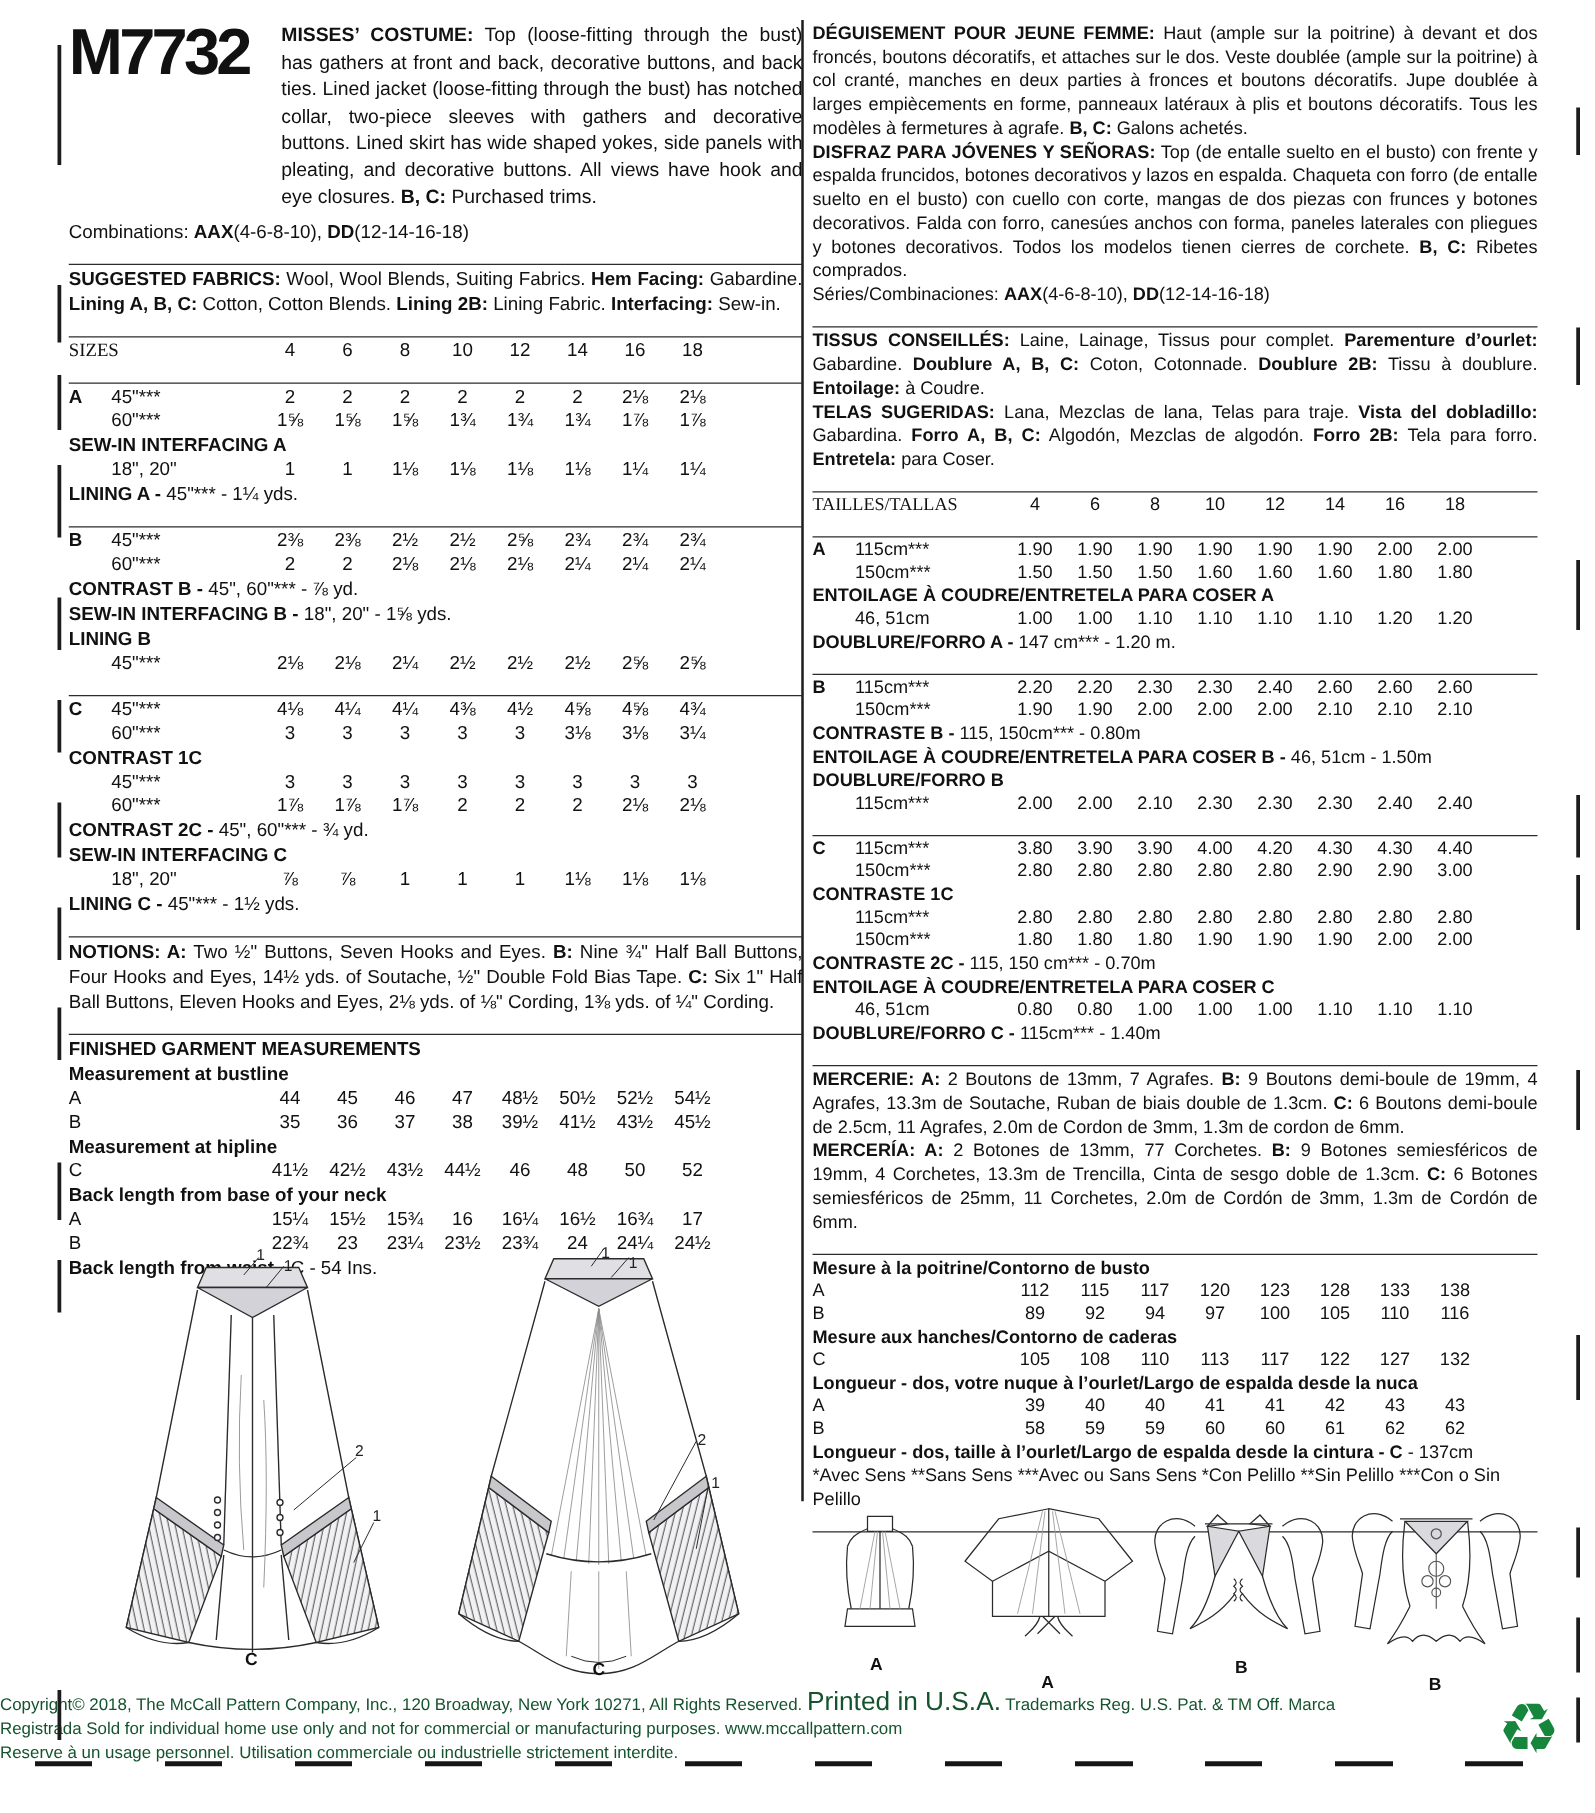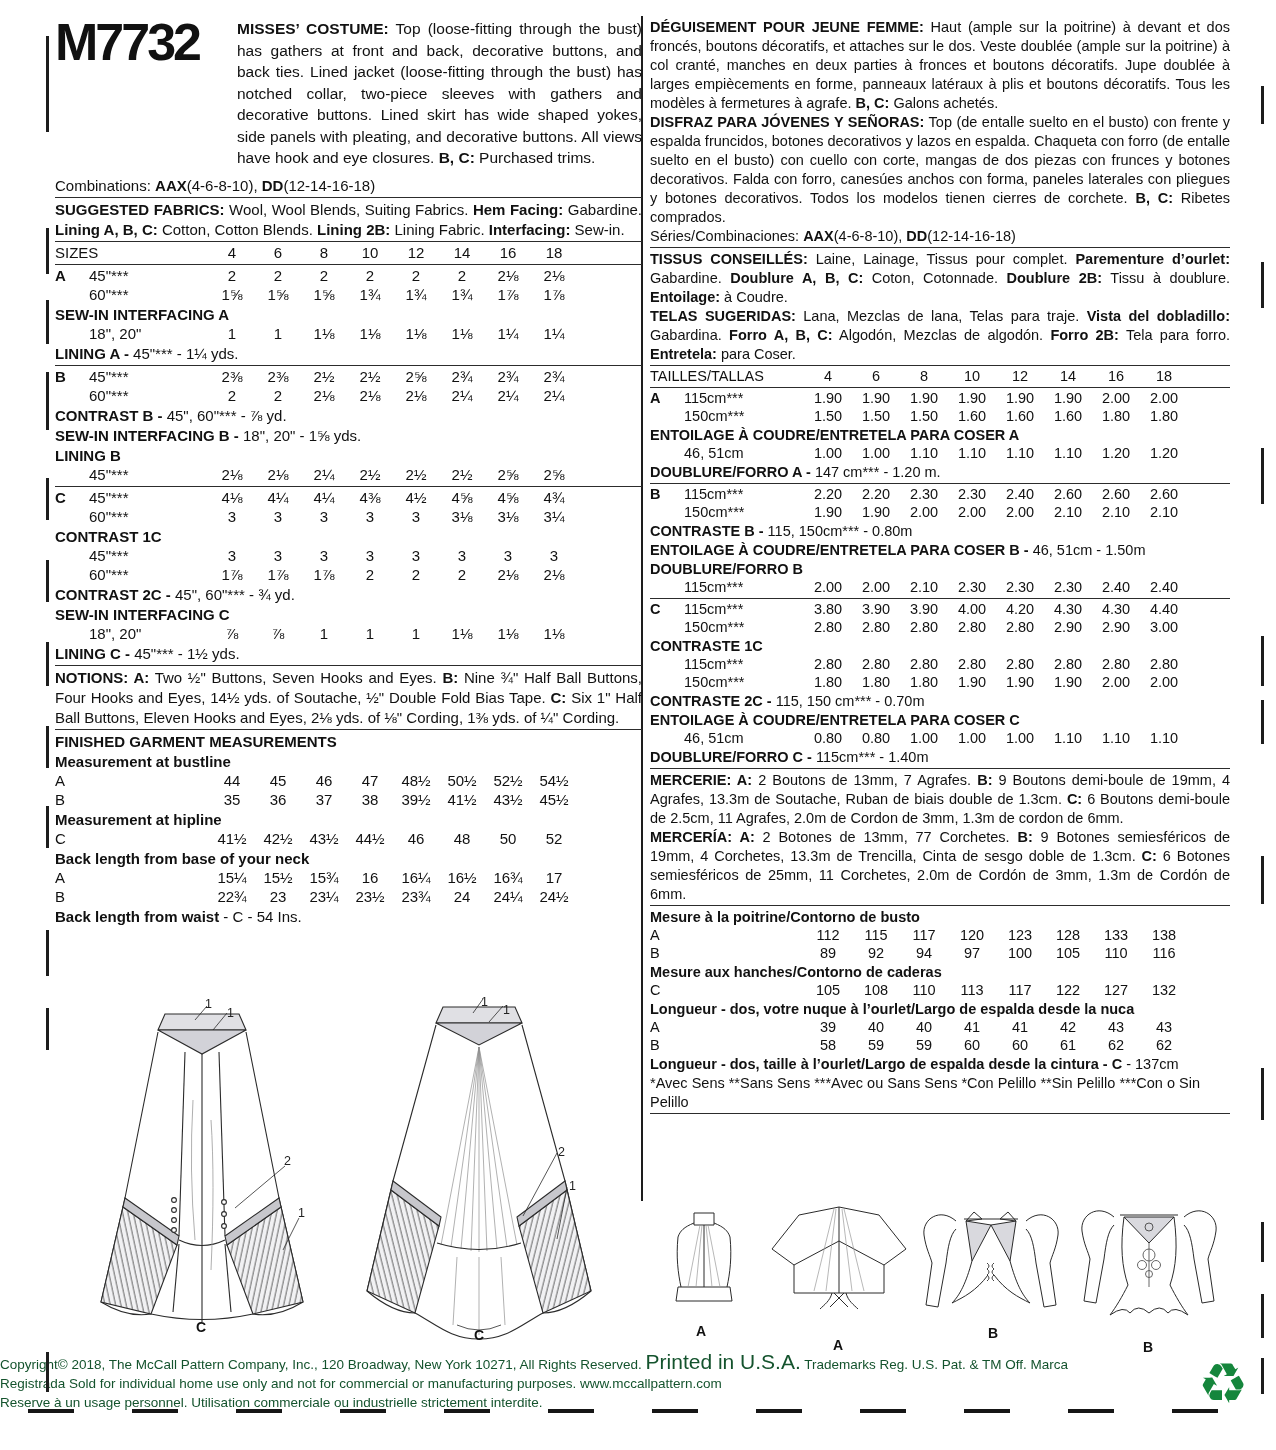--- a/index.html
+++ b/index.html
@@ -1,32 +1,32 @@
 <!DOCTYPE html>
 <html><head>
 <meta charset="utf-8">
 <style>
   html,body{margin:0;padding:0;background:#fff;}
   #page{position:relative;width:1276px;height:1450px;background:#fff;overflow:hidden;
         font-family:"Liberation Sans","DejaVu Sans",sans-serif;color:#111;}
   .col{position:absolute;top:18px;}
   #colL{left:55px;width:587px;}
   #colR{left:650px;width:580px;}
-  .hdr{display:flex;gap:12px;margin-bottom:7px;}
+  .hdr{display:flex;margin-bottom:7px;}
   .pnum{font-weight:700;font-size:52px;line-height:.95;letter-spacing:-3px;width:170px;flex:none;}
   .desc{flex:1;font-size:15.5px;line-height:21.5px;text-align:justify;}
   .prow{font-size:15px;line-height:20px;}
   #colR .prow{font-size:14.5px;line-height:19px;}
   .trow{display:flex;align-items:baseline;height:19px;font-size:15px;}
   #colR .trow{height:18px;font-size:14.5px;}
-  .trow.rule,.prow.rule{border-bottom:1.4px solid #2c2c2c;padding-bottom:1px;margin-bottom:2px;}
+  .trow.rule,.prow.rule{border-bottom:1.4px solid #2c2c2c;padding-bottom:15px;margin-bottom:2px;}
   .lt{width:34px;flex:none;font-weight:700;}
   .lt.n{font-weight:400;}
   .lab{width:120px;flex:none;white-space:nowrap;}
-  .hlab{width:154px;flex:none;}
+  .hlab{width:154px;flex:none;font-family:Liberation Serif, serif;}
   .val{width:46px;flex:none;text-align:center;}
   #colR .val{width:48px;}
   .b{font-weight:700;}
   .just{text-align:justify;}
   .small{font-size:13px;}
   .divider{position:absolute;left:641px;top:16px;width:2px;height:1185px;background:#1d1d1d;}
   .mark{position:absolute;background:#1d1d1d;width:3px;}
   .fig{position:absolute;}
   .co{position:absolute;font-size:12.5px;color:#222;}
   .figlab{position:absolute;font-weight:700;font-size:14px;color:#111;}

